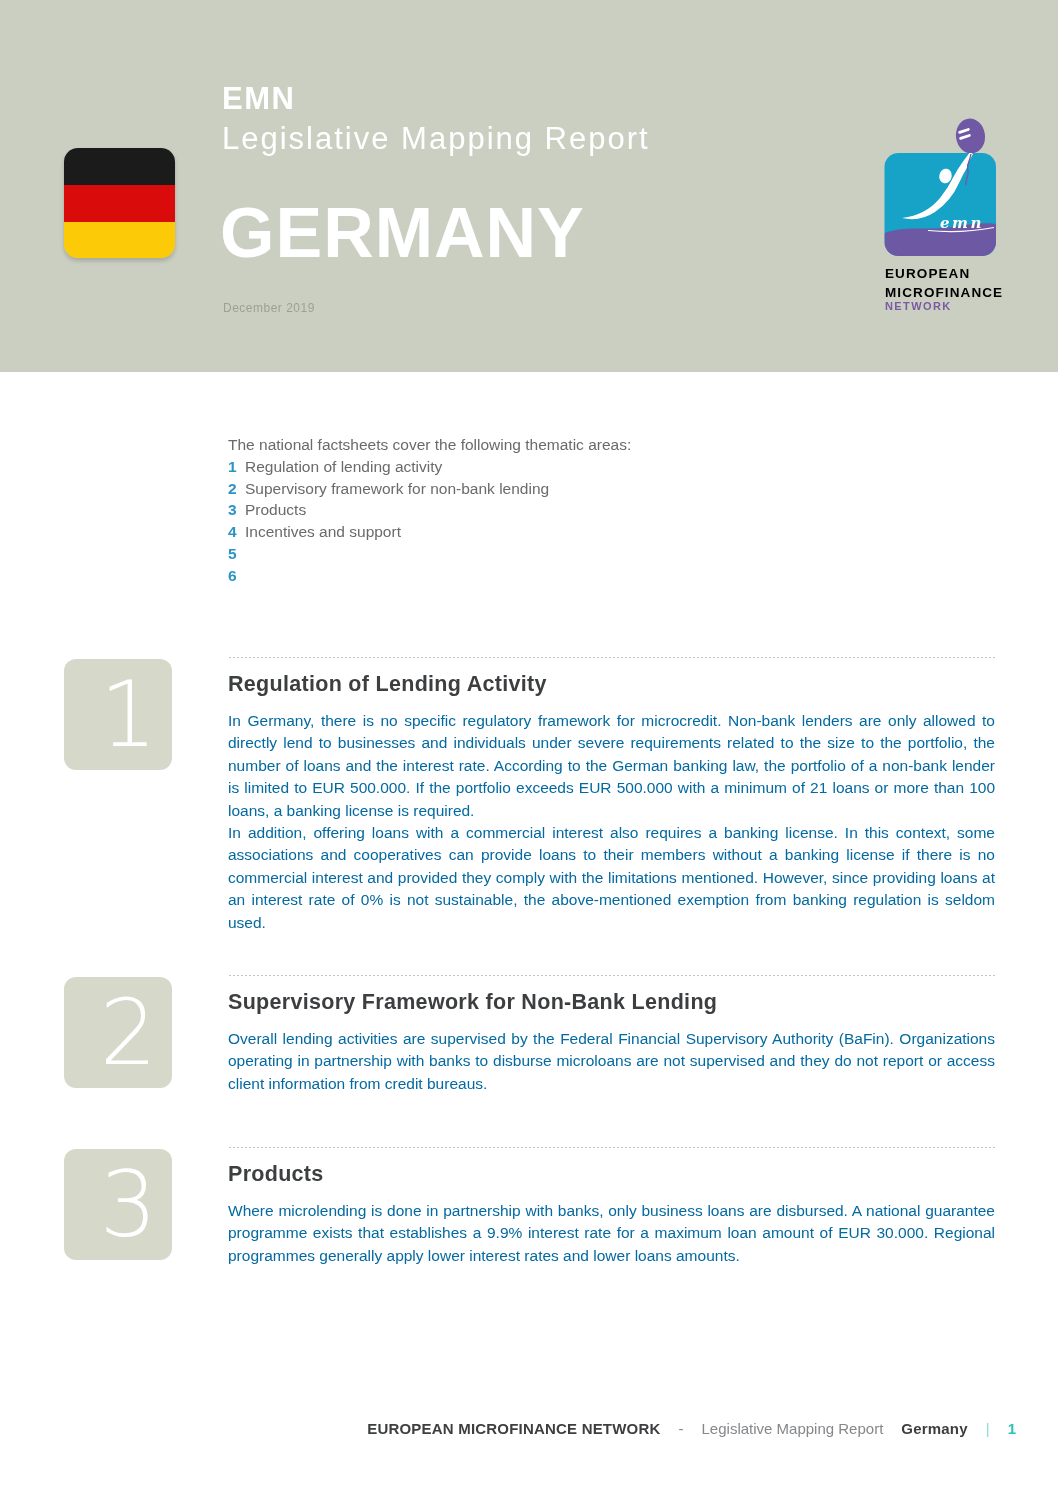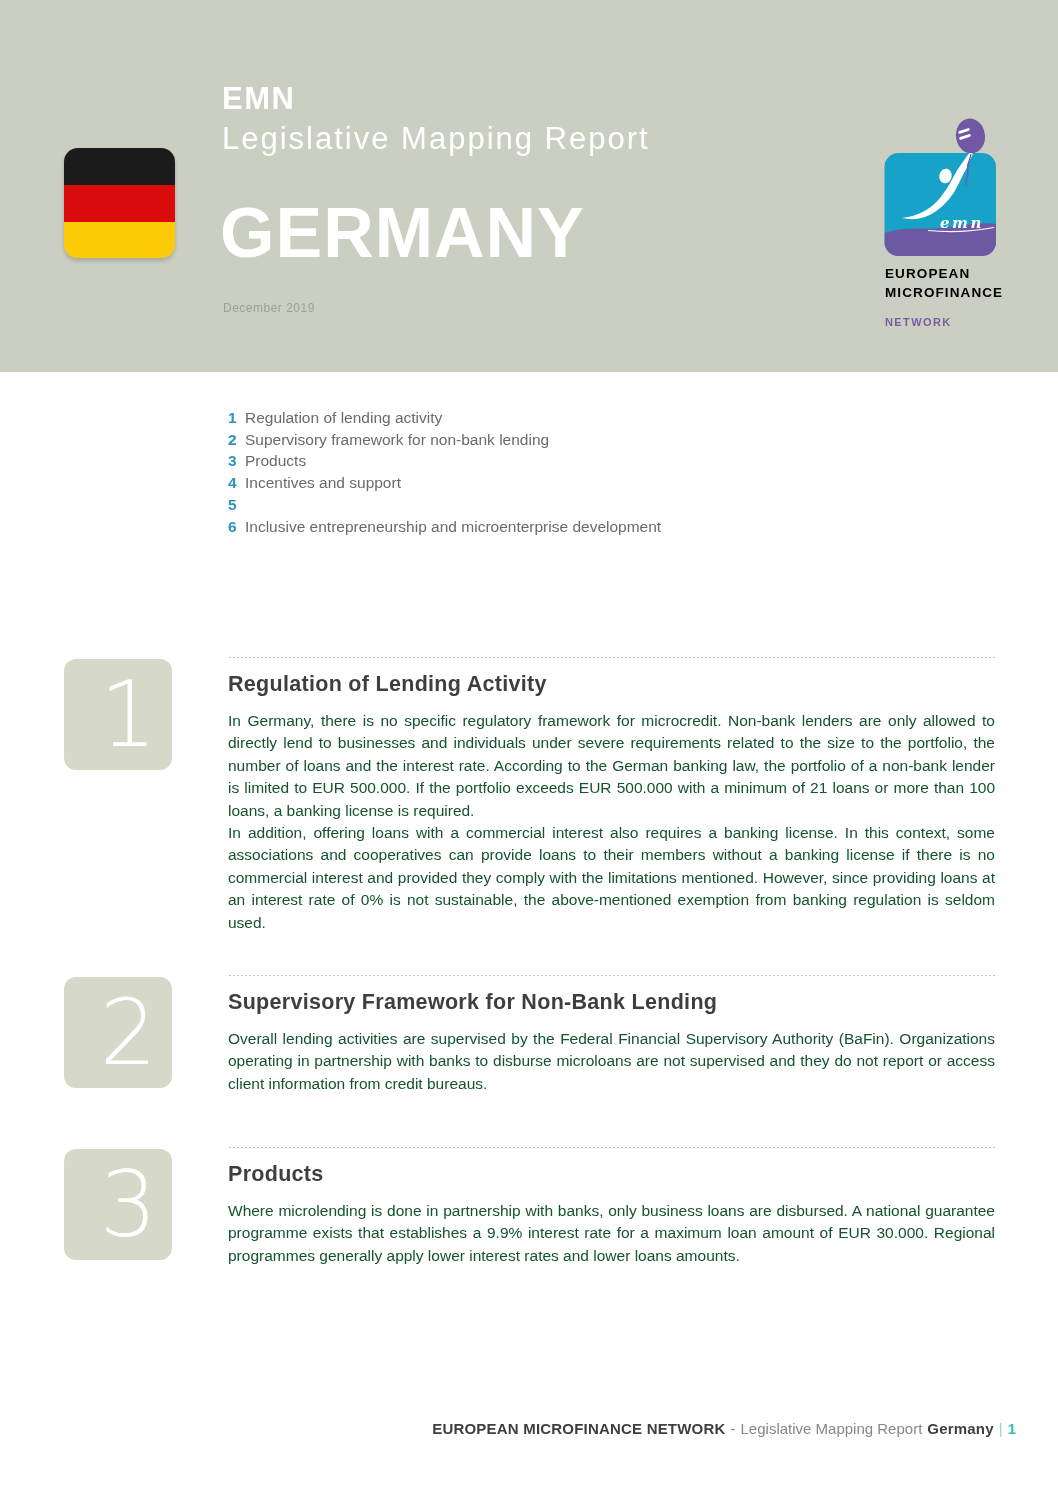--- a/index.html
+++ b/index.html
@@ -16,21 +16,21 @@
 
   .brand{position:absolute;left:222px;top:81px;font-size:31px;font-weight:bold;color:#fff;letter-spacing:1.5px;}
   .subtitle{position:absolute;left:222px;top:121px;font-size:31px;font-weight:normal;color:#fff;letter-spacing:2px;}
   .country{position:absolute;left:220px;top:193px;font-size:70px;font-weight:bold;color:#fff;letter-spacing:1px;}
   .date{position:absolute;left:223px;top:301px;font-size:12px;color:#9da092;letter-spacing:0.5px;}
 
   .logo-svg{position:absolute;left:878px;top:88px;}
   .logo-l1,.logo-l2{position:absolute;left:885px;font-size:13.5px;font-weight:bold;color:#000000;letter-spacing:1.1px;}
   .logo-l1{top:266px;}
   .logo-l2{top:285px;}
-  .logo-l3{position:absolute;left:885px;top:316px;font-size:11px;font-weight:bold;color:#7a5ba3;letter-spacing:1.4px;}
+  .logo-l3{position:absolute;left:885px;top:300px;font-size:11px;font-weight:bold;color:#7a5ba3;letter-spacing:1.4px;}
 
   
   .intro{position:absolute;left:228px;top:407px;width:767px;color:#696a6c;
          font-size:15.5px;line-height:22px;}
   .intro p{margin:0;}
   .list-heading{margin-top:27px !important;}
   .toc{margin:0;}
   .toc-item{line-height:21.7px;display:flex;}
   .toc-num{color:#2b94c4;font-weight:bold;width:17px;flex:0 0 17px;}
   .toc-label{color:#696a6c;}
@@ -42,26 +42,26 @@
   .sec-3{top:1146px;}
   .num-block{position:absolute;left:64px;top:3px;width:108px;height:111px;background:#d6d8ca;
              border-radius:12px;display:flex;align-items:center;justify-content:flex-end;
              padding-right:15px;box-sizing:border-box;}
   .numeral{color:#ffffff;font-family:"DejaVu Sans",sans-serif;font-weight:200;font-size:90px;line-height:1;}
   .rule{margin-left:228px;width:767px;height:3px;
         background-image:radial-gradient(circle,#c4c4c4 0.8px,transparent 1px);
         background-size:4px 3px;background-repeat:repeat-x;}
   .sec h2{margin:12px 0 0 228px;width:767px;font-size:21.5px;line-height:26px;
           font-weight:bold;color:#3d3e40;letter-spacing:0.3px;}
-  .sec .body{margin:13px 0 0 228px;width:767px;font-size:15.5px;line-height:22.4px;color:#14532d;}
+  .sec .body{margin:13px 0 0 228px;width:767px;font-size:15.5px;line-height:22.4px;color:#0369a1;}
   .sec .body p{margin:0;text-align:justify;}
 
   
   .footer{position:absolute;top:1420px;right:58px;font-size:15px;line-height:17px;
-          display:flex;gap:5px;align-items:baseline;white-space:nowrap;color:#85878a;}
+          display:flex;gap:18px;align-items:baseline;white-space:nowrap;color:#85878a;}
   .f-org,.f-country{color:#3d3e40;font-weight:bold;letter-spacing:0.2px;}
   .f-div{color:#8adcd4;font-weight:normal;}
   .f-page{color:#2fc1b5;font-weight:bold;}
 </style>
 </head>
 <body>
 
 <div class="page">
 
   <header class="header">
@@ -105,20 +105,21 @@
         <text x="62" y="140" font-family="DejaVu Serif, serif" font-style="italic" font-weight="bold" font-size="15" letter-spacing="2.5" fill="#ffffff">emn</text>
         <path d="M50,142.5 C70,144.5 95,143.5 116,139.5" fill="none" stroke="#ffffff" stroke-width="1.2"></path>
       </g>
     </svg>
     <div class="logo-l1">EUROPEAN</div>
     <div class="logo-l2">MICROFINANCE</div>
     <div class="logo-l3">NETWORK</div>
   </header>
 
   <section class="intro">
+    <p class="list-heading">The national factsheets cover the following thematic areas:</p>
     <div class="toc">
       <div class="toc-item">
         <span class="toc-num">1</span>
         <span class="toc-label">Regulation of lending activity</span>
       </div>
       <div class="toc-item">
         <span class="toc-num">2</span>
         <span class="toc-label">Supervisory framework for non-bank lending</span>
       </div>
       <div class="toc-item">
@@ -127,21 +128,20 @@
       </div>
       <div class="toc-item">
         <span class="toc-num">4</span>
         <span class="toc-label">Incentives and support</span>
       </div>
       <div class="toc-item">
         <span class="toc-num">5</span>
       </div>
       <div class="toc-item">
         <span class="toc-num">6</span>
-        <span class="toc-label">Inclusive entrepreneurship and microenterprise development</span>
       </div>
     </div>
   </section>
 
   <section class="sec sec-1">
     <div class="num-block">
       <span class="numeral">1</span>
     </div>
     <div class="rule"></div>
     <h2>Regulation of Lending Activity</h2>

